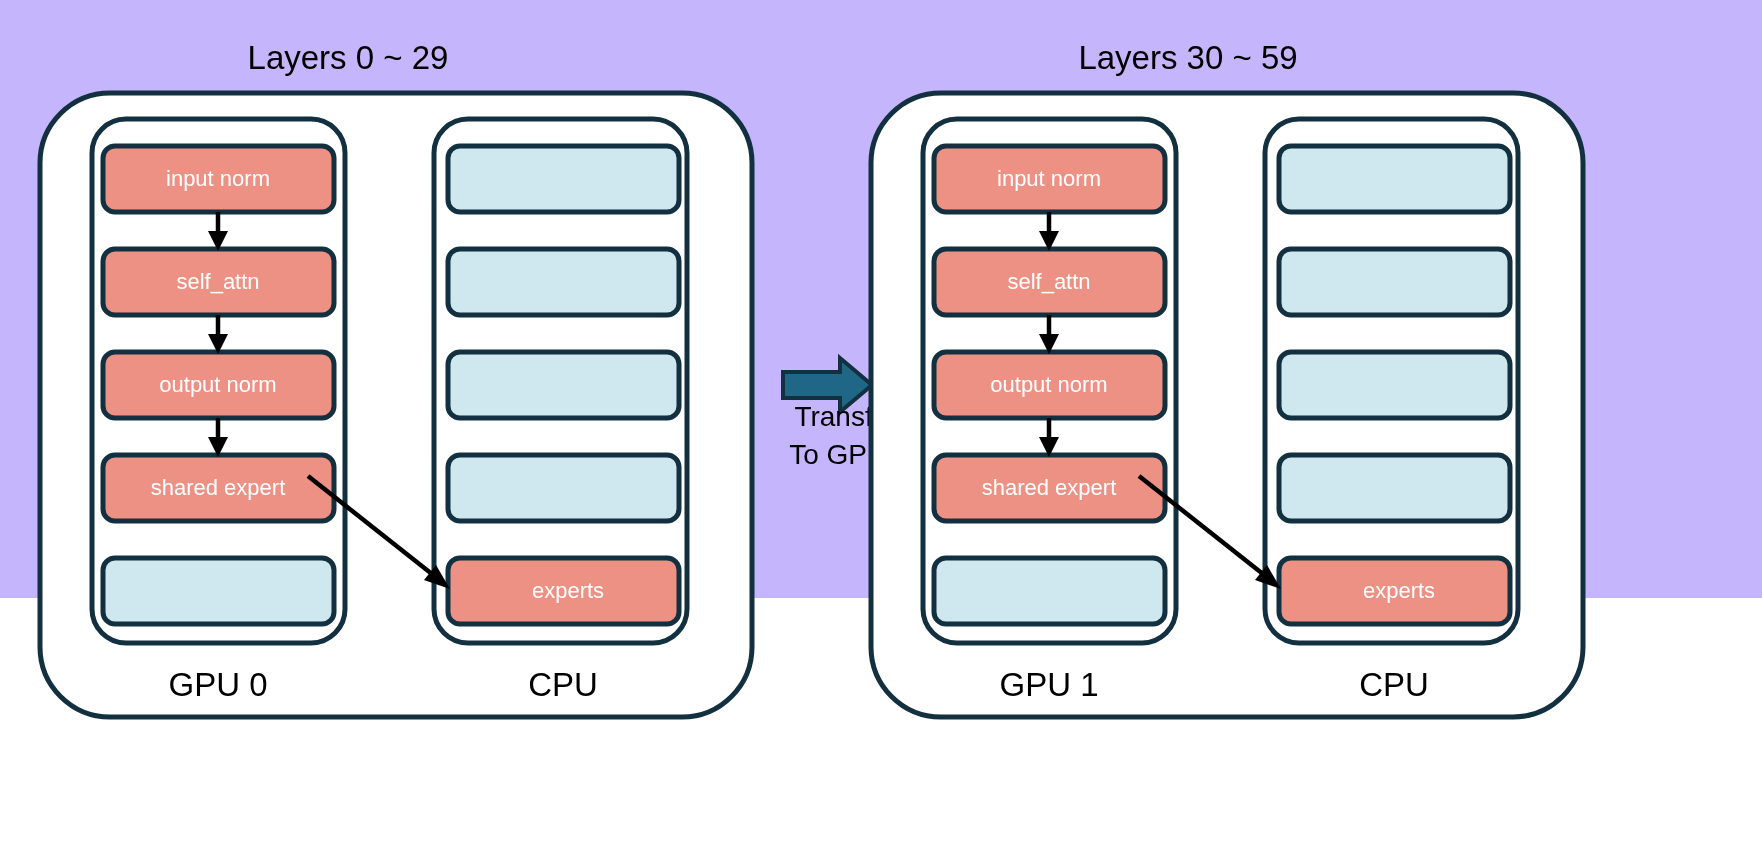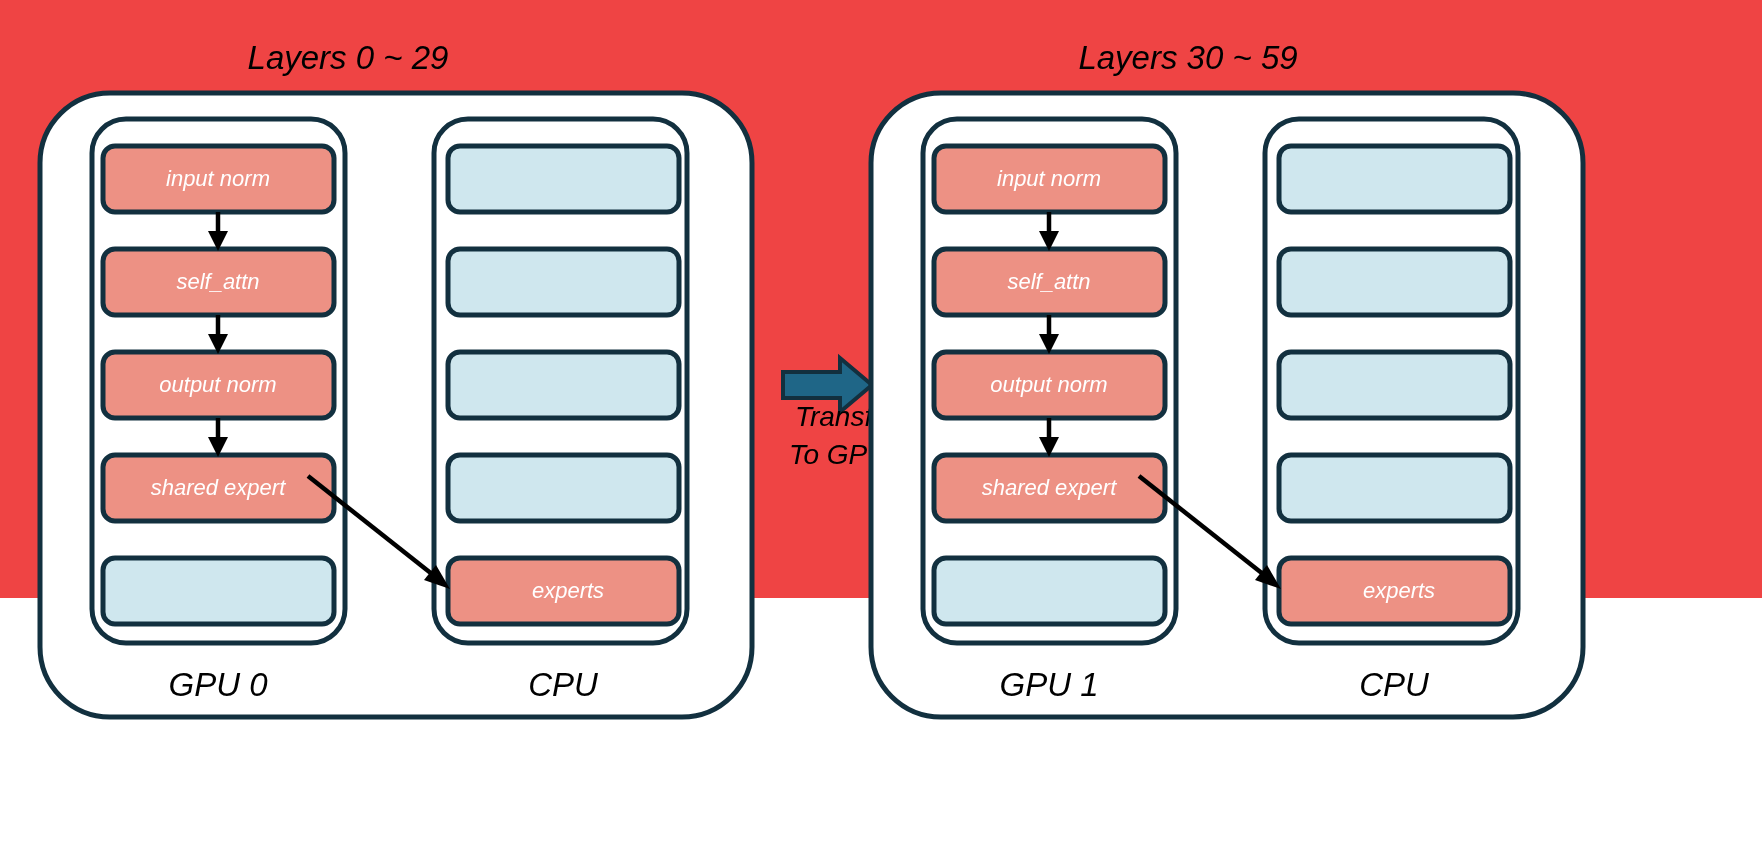--- a/index.html
+++ b/index.html
@@ -10,22 +10,21 @@
   body {
     width: 1762px;
     height: 850px;
     overflow: hidden;
     font-family: "Liberation Sans", sans-serif;
   }
   #stage {
     position: relative;
     width: 1762px;
     height: 598px;
-    background: #ef4444;
-    font-style: italic;
+    background: #c4b5fd;
   }
   svg.diagram {
     position: absolute;
     inset: 0;
     width: 1762px;
     height: 850px;
     display: block;
   }
   .panel-title {
     font-family: "Liberation Sans", sans-serif;

